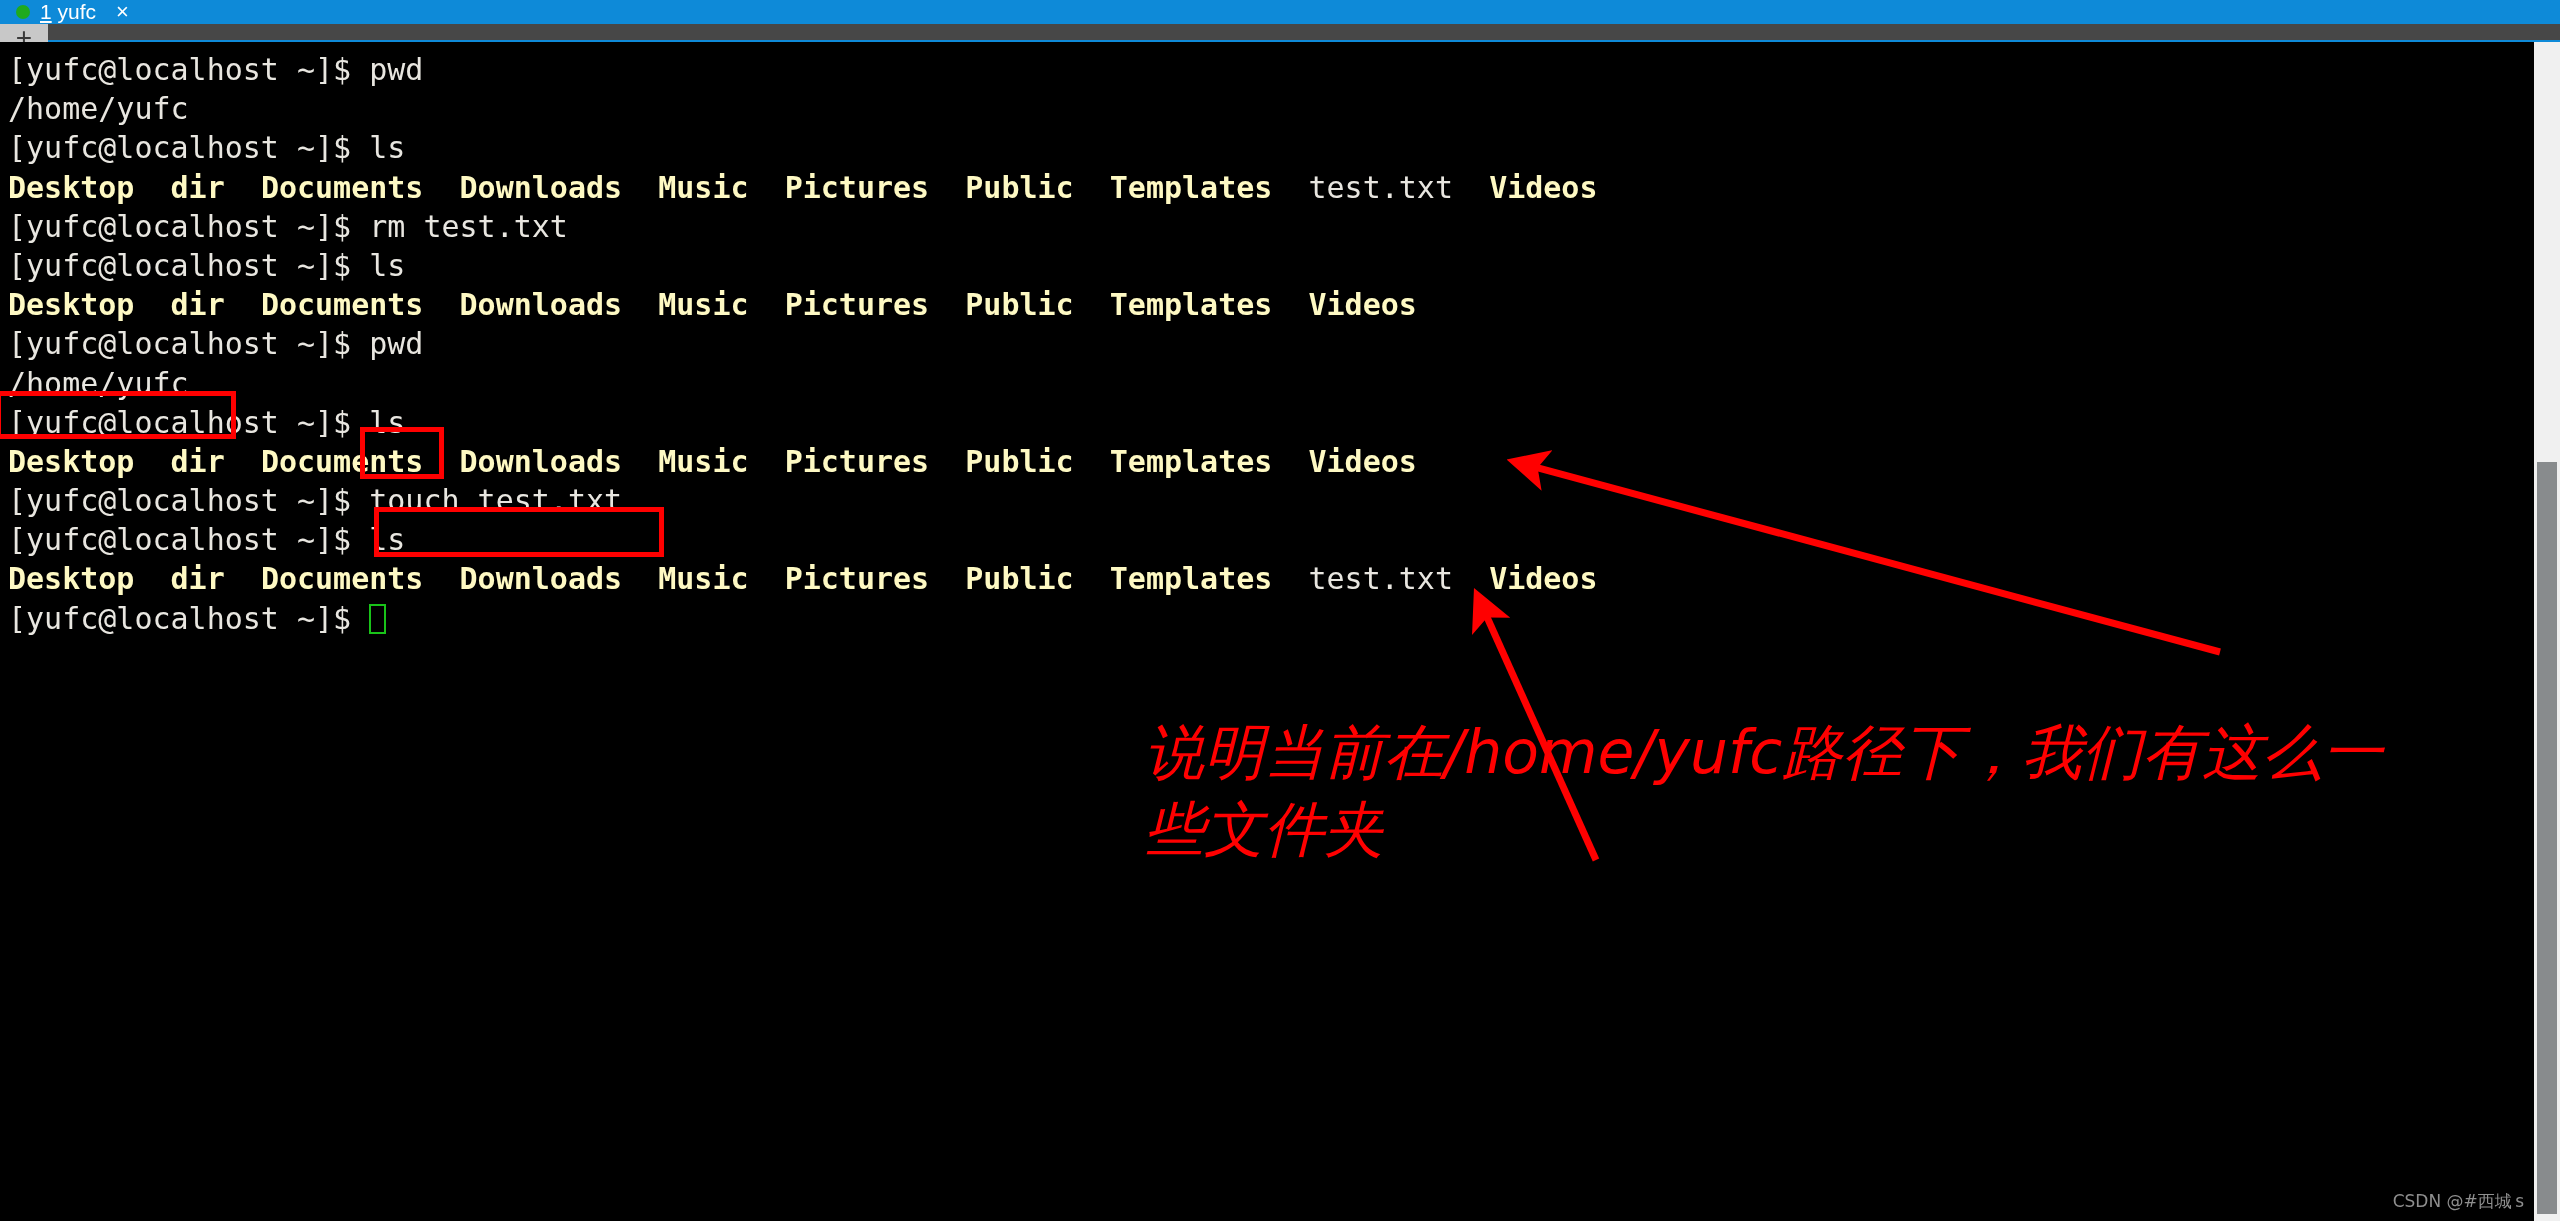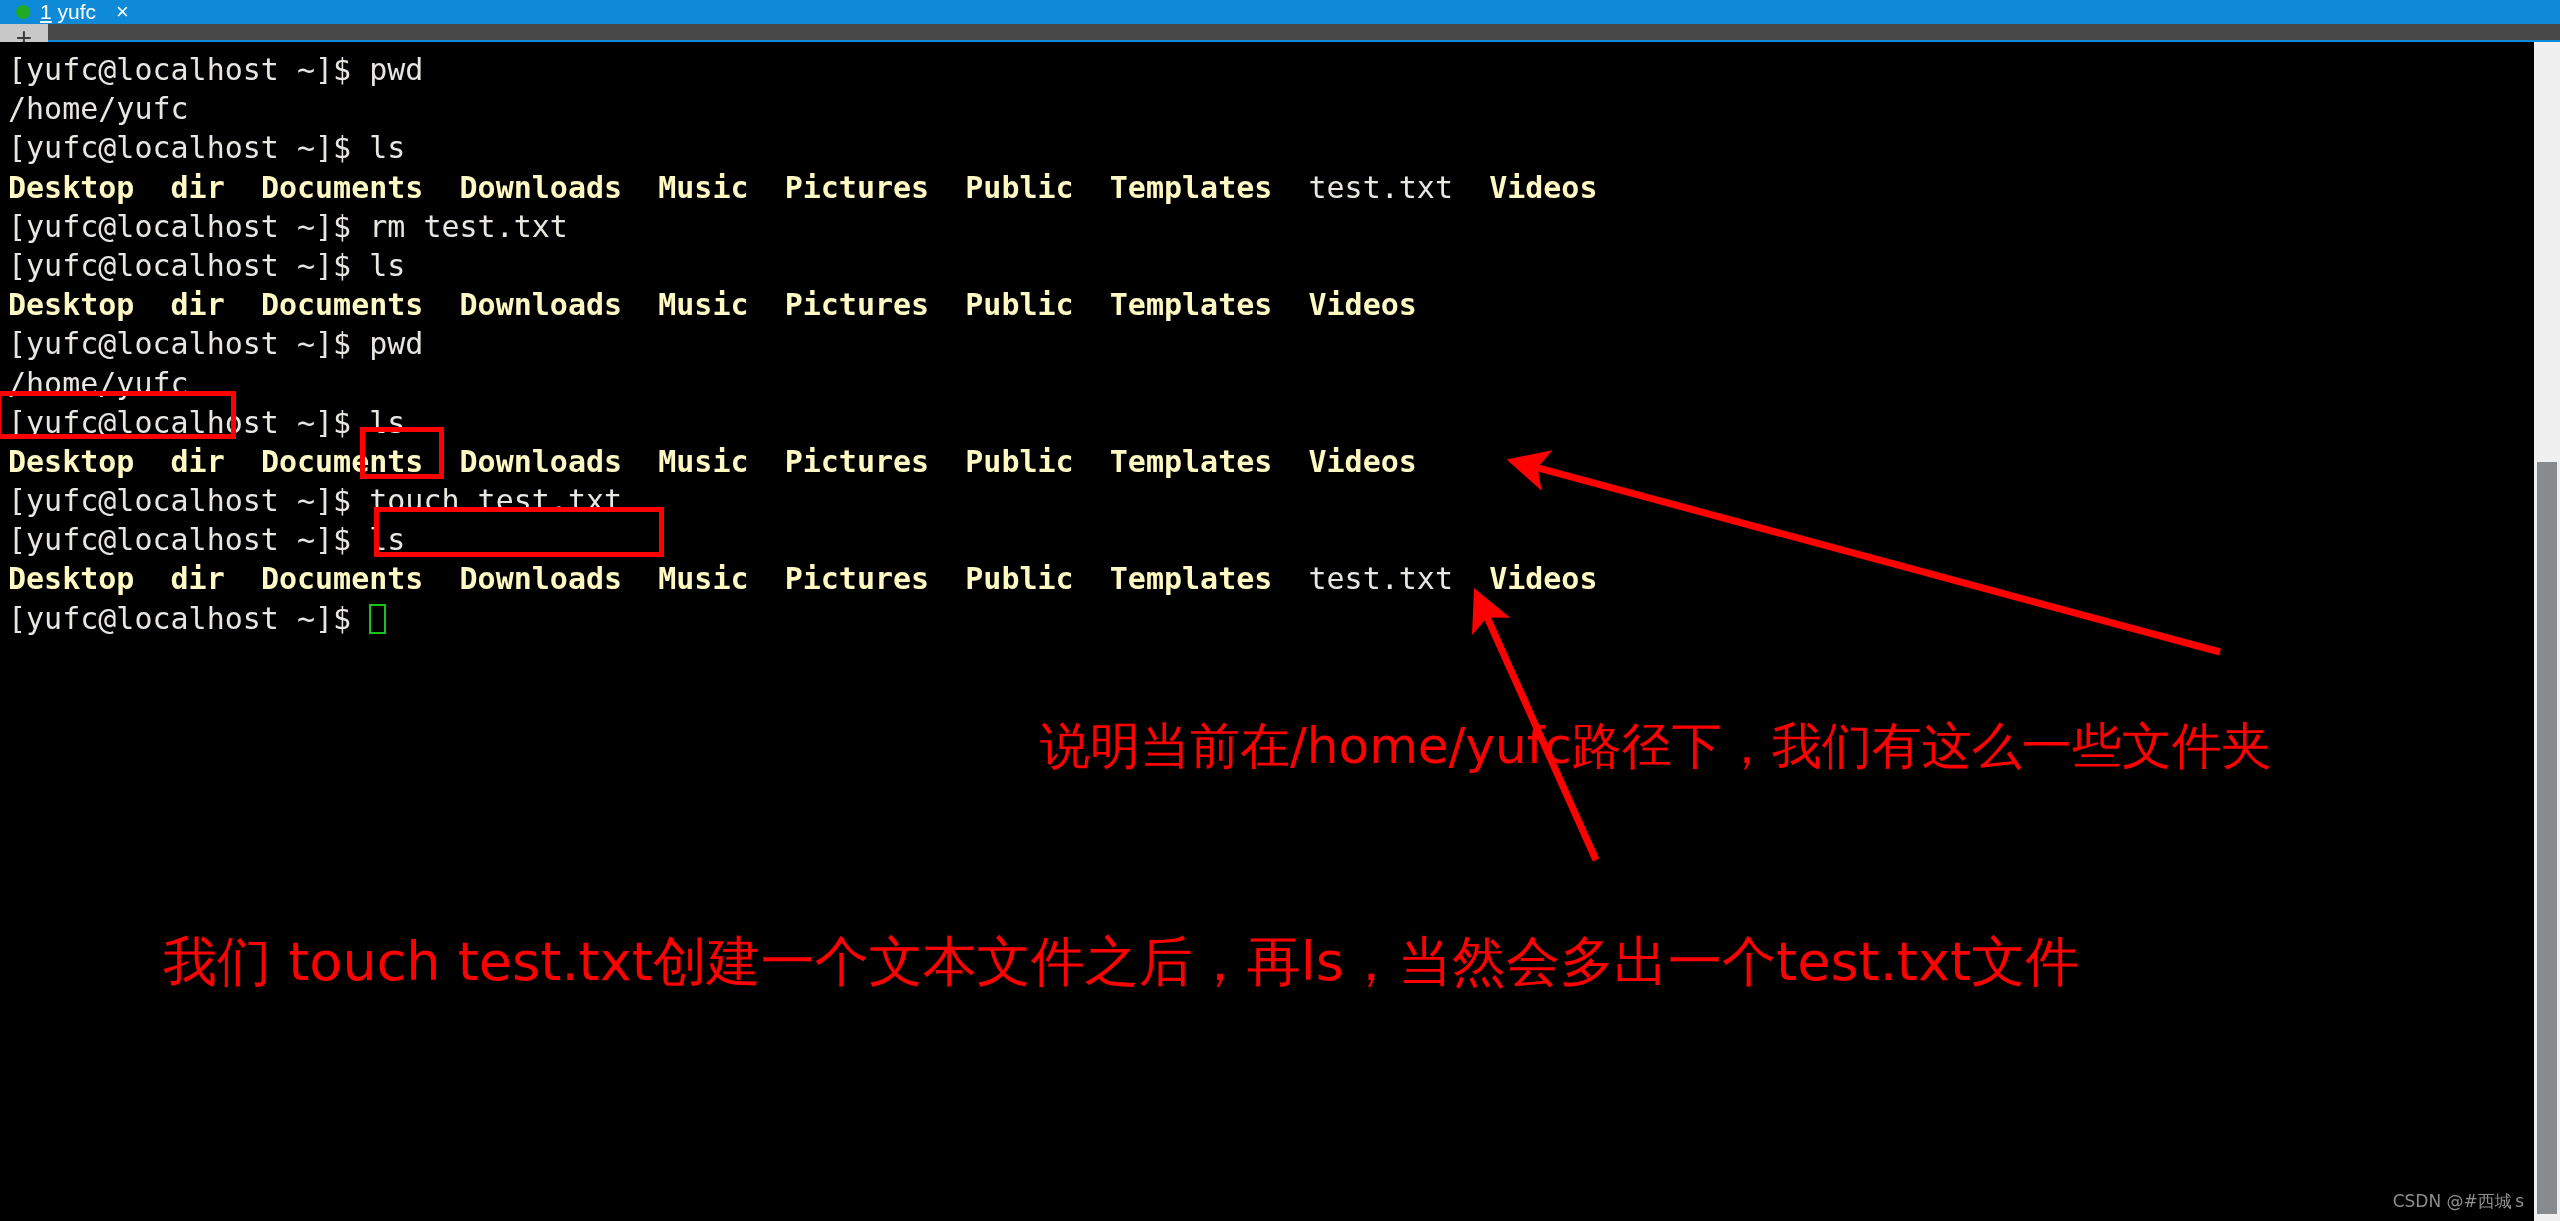--- a/index.html
+++ b/index.html
@@ -63,21 +63,21 @@
 
   
   .rbox{position:absolute;border:5px solid #ff0000;box-sizing:border-box;}
 
   
   .anno{
     position:absolute;color:#ff0000;
     font-family:"DejaVu Sans","Liberation Sans",sans-serif;
     line-height:1.28;white-space:pre-wrap;
   }
-  #anno1{left:1040px;top:672px;width:1290px;font-size:50px;}
+  #anno1{left:1144px;top:672px;width:1290px;font-size:60px;font-style:italic;}
   #anno2{left:163px;top:885px;width:2180px;font-size:54px;}
 
   
   #arrows{position:absolute;left:0;top:0;width:2560px;height:1179px;pointer-events:none;}
 
   
   #scrollbar{
     position:absolute;right:0;top:42px;width:26px;height:1179px;background:#f0f0f0;
   }
   #scrollthumb{
@@ -122,20 +122,19 @@
     <defs>
       <marker id="ah" markerWidth="6" markerHeight="6" refX="4.6" refY="3" orient="auto" markerUnits="strokeWidth">
         <path d="M0,0 L6,3 L0,6 L1.4,3 z" fill="#ff0000"></path>
       </marker>
     </defs>
     <path d="M2220,610 L1516,420" stroke="#ff0000" stroke-width="7" fill="none" marker-end="url(#ah)"></path>
     <path d="M1596,818 L1478,555" stroke="#ff0000" stroke-width="7" fill="none" marker-end="url(#ah)"></path>
   </svg>
 
   <div class="anno" id="anno1">说明当前在/home/yufc路径下，我们有这么一些文件夹</div>
-  <div class="anno" id="anno2">我们 touch test.txt创建一个文本文件之后，再ls，当然会多出一个test.txt文件</div>
 
   <div id="watermark">CSDN @#西城 s</div>
 </div>
 
 <div id="scrollbar">
   <div id="scrollthumb" style="top:420px;height:752px;"></div>
 </div>
 
 </body></html>

